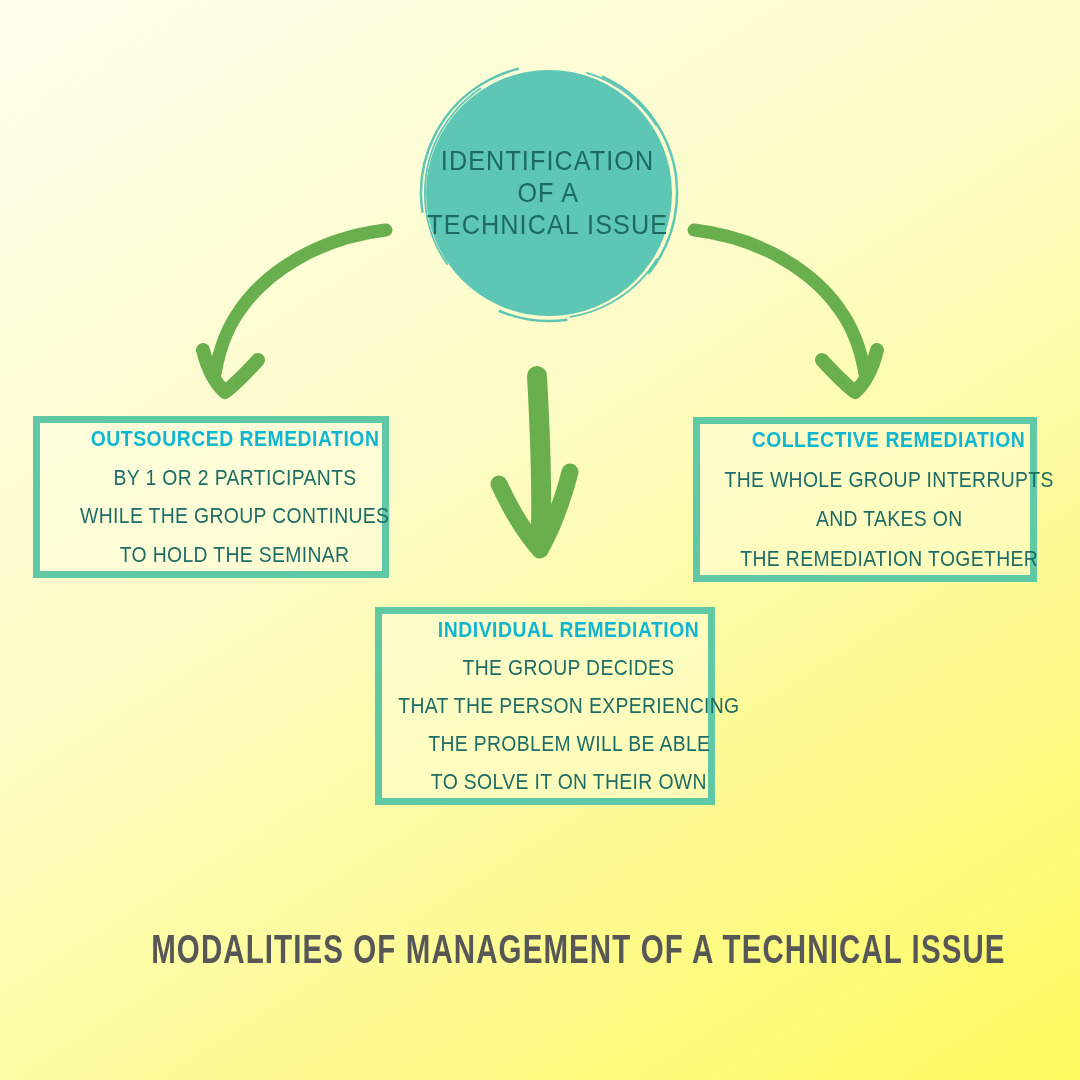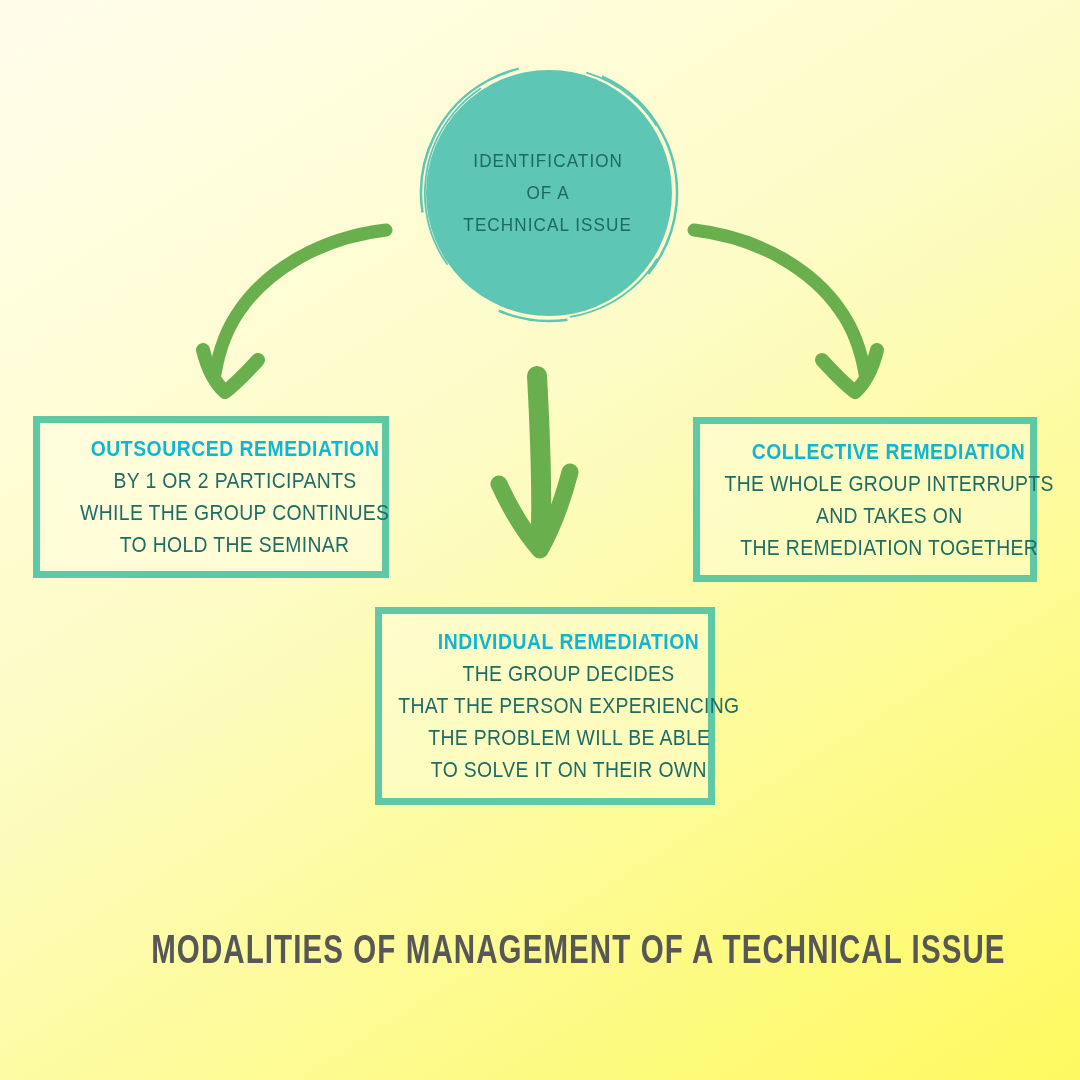--- a/index.html
+++ b/index.html
@@ -9,28 +9,28 @@
     overflow:hidden;
     background:linear-gradient(148deg,#fffeec 0%,#fdfcc6 42%,#fdfa5f 100%);
     font-family:"Liberation Sans",sans-serif;
   }
   .arrows-layer{position:absolute;left:0;top:0;width:1080px;height:1080px;pointer-events:none;}
   .circle-svg{position:absolute;left:413px;top:57px;}
   .circle-text{
     position:absolute;left:423px;top:70px;width:250px;height:245px;
     display:flex;flex-direction:column;justify-content:center;align-items:center;
     text-align:center;color:#1d6a61;
-    font-size:19px;line-height:32px;letter-spacing:1.2px;
+    font-size:28px;line-height:32px;letter-spacing:1.2px;
   }
   .circle-text .cline{transform:scaleX(0.9);white-space:nowrap;}
   .box{
     position:absolute;box-sizing:border-box;
     border:7px solid #5fc9a6;
     background:rgba(255,255,235,0.38);
-    display:flex;flex-direction:column;justify-content:center;align-items:center;
+    display:flex;flex-direction:column;justify-content:space-between;align-items:center;
     text-align:center;
     padding-left:48px;
   }
   .box-left{left:33px;top:416px;width:356px;height:162px;}
   .box-right{left:693px;top:417px;width:344px;height:165px;}
   .box-center{left:375px;top:607px;width:340px;height:198px;}
   .box .bline{
     font-size:22px;line-height:32px;letter-spacing:0.4px;
     color:#1e6c66;white-space:nowrap;transform:scaleX(0.88);
   }

